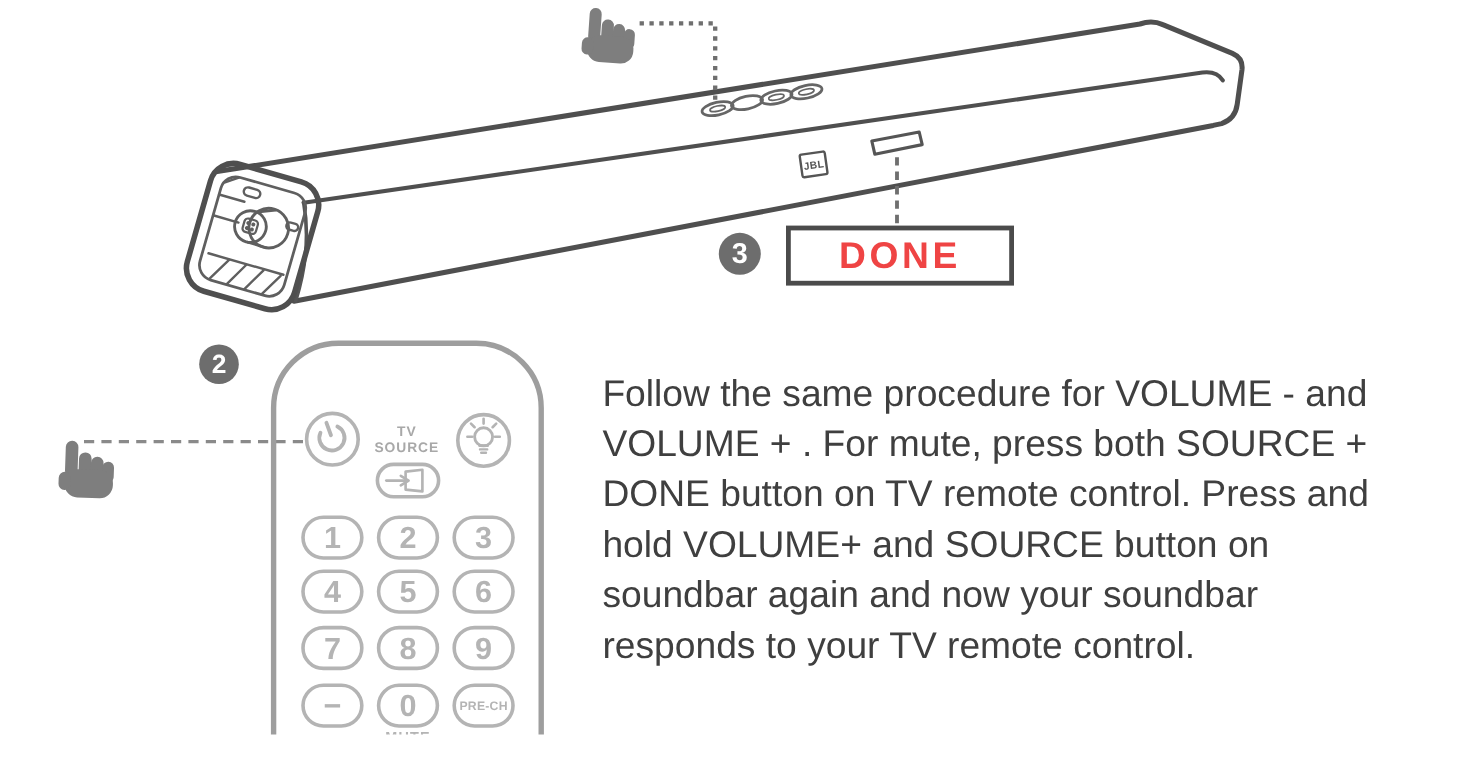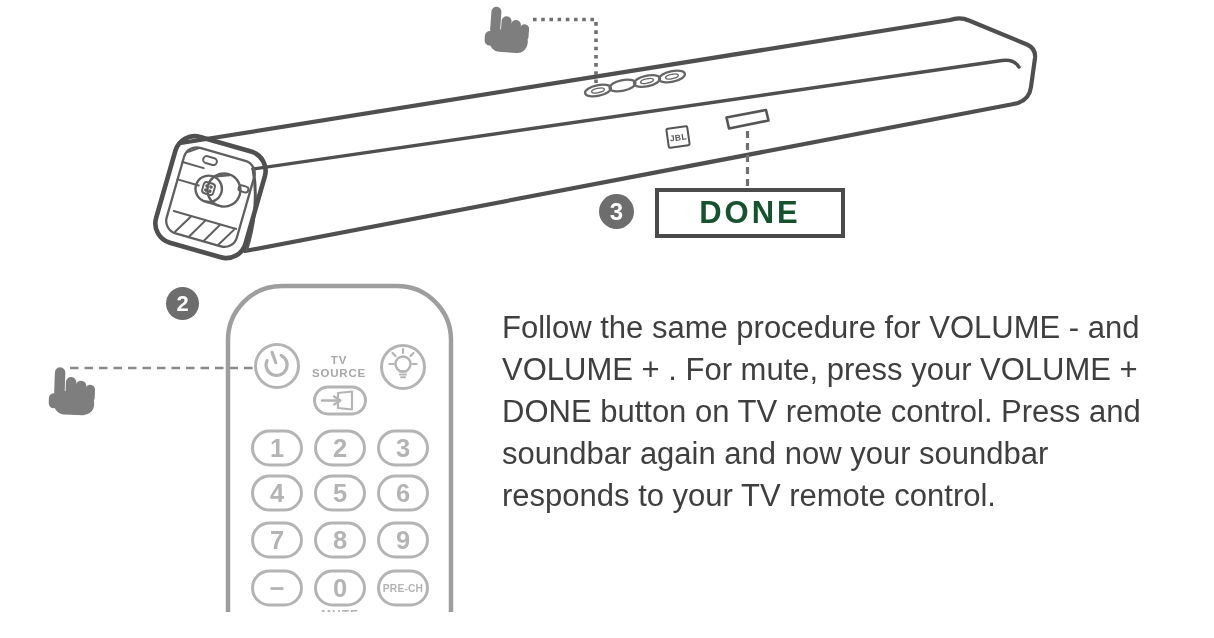--- a/index.html
+++ b/index.html
@@ -15,21 +15,21 @@
     display:flex;align-items:center;justify-content:center;
     font-weight:bold;
   }
   #step3{left:599px;top:194px;width:35px;height:35px;font-size:24px;}
   #step2{left:166px;top:287px;width:33px;height:33px;font-size:22px;}
   #done-box{
     position:absolute;left:655px;top:188px;width:182px;height:42px;
     border:4px solid #4b4b4b;display:flex;align-items:center;justify-content:center;
   }
   #done-box span{
-    color:#14532d;font-size:31px;font-weight:bold;letter-spacing:3px;
+    color:#ef4444;font-size:31px;font-weight:bold;letter-spacing:3px;
   }
   #instructions{
     position:absolute;left:502px;top:307px;
     color:#3f3f3f;font-size:31px;line-height:42px;
   }
   #instructions div{white-space:nowrap;}
 </style>
 </head>
 <body>
 
@@ -199,17 +199,18 @@
 <div id="step3" class="step-badge">
   <span>3</span>
 </div>
 
 <div id="done-box">
   <span>DONE</span>
 </div>
 
 <div id="instructions">
   <div>Follow the same procedure for VOLUME - and</div>
-  <div>VOLUME + . For mute, press your VOLUME +</div>
+  <div>VOLUME + . For mute, press both SOURCE +</div>
   <div>DONE button on TV remote control. Press and</div>
+  <div>hold VOLUME+ and SOURCE button on</div>
   <div>soundbar again and now your soundbar</div>
   <div>responds to your TV remote control.</div>
 </div>
 
 </body></html>

